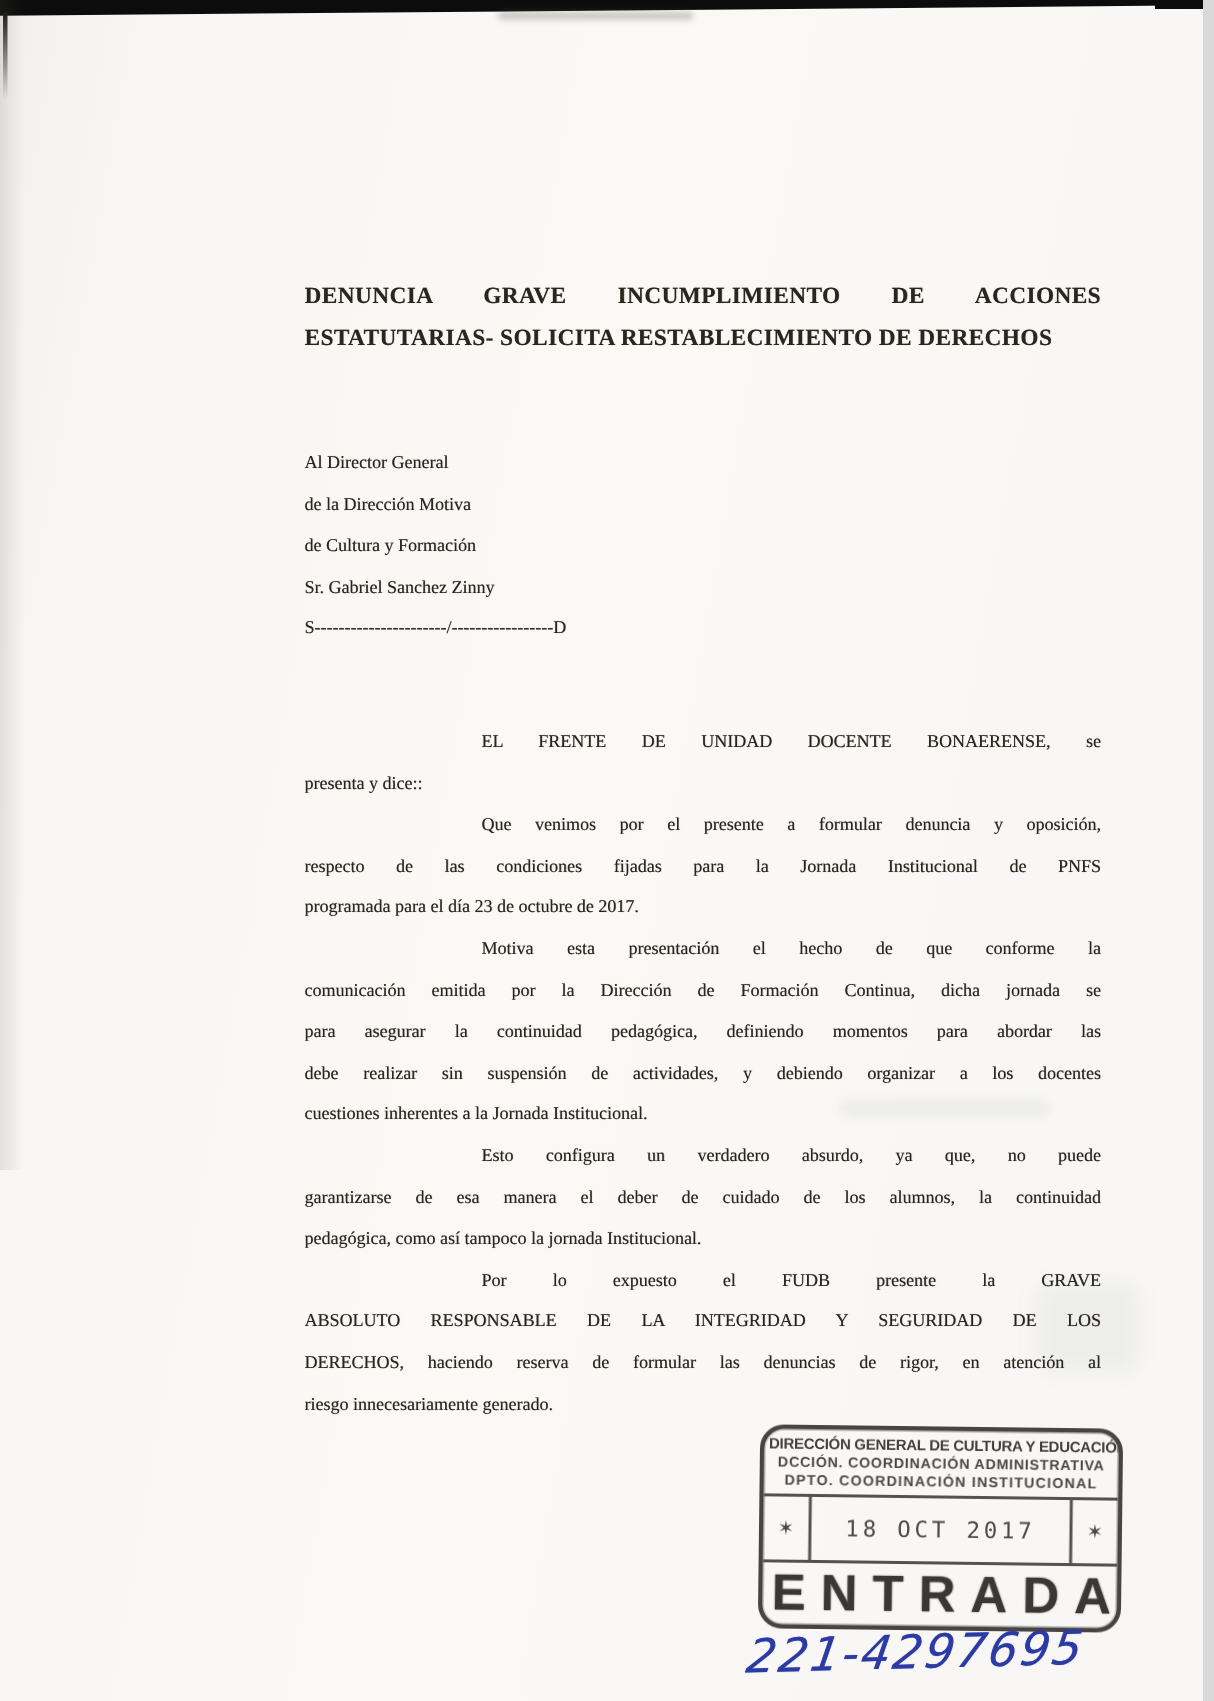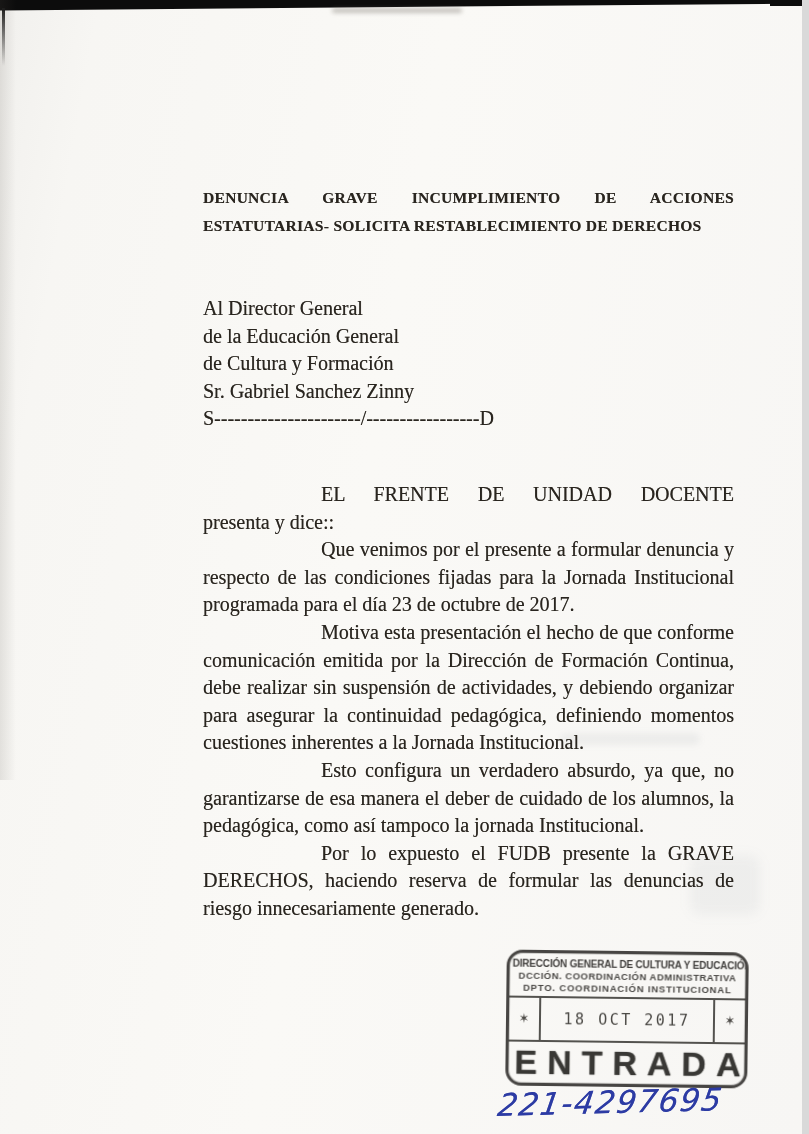--- a/index.html
+++ b/index.html
@@ -64,21 +64,21 @@
     line-height: 27.6px;
     overflow: hidden;
     white-space: nowrap;
     text-shadow: 0.2px 0.2px 0.5px rgba(48,42,35,0.55);
   }
   .tl {
     font-weight: bold;
     font-size: 15.5px;
     letter-spacing: 0.3px;
   }
-  .al, .bl { font-size: 20px; }
+  .al, .bl { font-size: 12px; }
 
   
   .j { text-align: justify; white-space: normal; }
   .j::after { content: ""; display: inline-block; width: 100%; height: 0; }
   .ind { text-indent: 118px; }
 
   
   .stamp-wrap {
     position: absolute; left: 506px; top: 951px;
     width: 242px;
@@ -155,46 +155,47 @@
   <div class="ghost-a"></div>
   <div class="ghost-b"></div>
 
   <div class="block title-block">
     <div class="ln tl j">DENUNCIA GRAVE INCUMPLIMIENTO DE ACCIONES</div>
     <div class="ln tl">ESTATUTARIAS- SOLICITA RESTABLECIMIENTO DE DERECHOS</div>
   </div>
 
   <div class="block address-block">
     <div class="ln al">Al Director General</div>
-    <div class="ln al">de la Educación General</div>
+    <div class="ln al">de la Dirección Motiva</div>
     <div class="ln al">de Cultura y Formación</div>
     <div class="ln al">Sr. Gabriel Sanchez Zinny</div>
     <div class="ln al">S----------------------/-----------------D</div>
   </div>
 
   <div class="block body-block">
 
     <div class="ln bl j ind">EL FRENTE DE UNIDAD DOCENTE BONAERENSE,  se</div>
     <div class="ln bl">presenta y dice::</div>
 
     <div class="ln bl j ind">Que venimos por el presente a formular denuncia y oposición,</div>
     <div class="ln bl j">respecto de las condiciones fijadas para la Jornada Institucional de PNFS</div>
     <div class="ln bl">programada para el día 23 de octubre de 2017.</div>
 
     <div class="ln bl j ind">Motiva esta presentación el hecho de que conforme la</div>
     <div class="ln bl j">comunicación emitida por la Dirección de Formación Continua, dicha jornada se</div>
+    <div class="ln bl j">para asegurar la continuidad pedagógica, definiendo momentos para abordar las</div>
     <div class="ln bl j">debe realizar sin suspensión de actividades, y debiendo organizar a los docentes</div>
-    <div class="ln bl j">para asegurar la continuidad pedagógica, definiendo momentos para abordar las</div>
     <div class="ln bl">cuestiones inherentes a la Jornada Institucional.</div>
 
     <div class="ln bl j ind">Esto configura un verdadero absurdo, ya que, no puede</div>
     <div class="ln bl j">garantizarse de esa manera el deber de cuidado de los alumnos, la continuidad</div>
     <div class="ln bl">pedagógica, como así tampoco la jornada Institucional.</div>
 
     <div class="ln bl j ind">Por lo expuesto el  FUDB presente la GRAVE</div>
+    <div class="ln bl j">ABSOLUTO RESPONSABLE DE LA INTEGRIDAD Y SEGURIDAD DE LOS</div>
     <div class="ln bl j">DERECHOS, haciendo reserva de formular las denuncias de rigor, en atención al</div>
     <div class="ln bl">riesgo innecesariamente generado.</div>
   </div>
 
   <div class="stamp-wrap">
     <div class="stamp-box">
       <div class="s-hdr">
         <div class="s-l1">DIRECCIÓN GENERAL DE CULTURA Y EDUCACIÓN</div>
         <div class="s-l2">DCCIÓN. COORDINACIÓN ADMINISTRATIVA</div>
         <div class="s-l3">DPTO. COORDINACIÓN INSTITUCIONAL</div>

